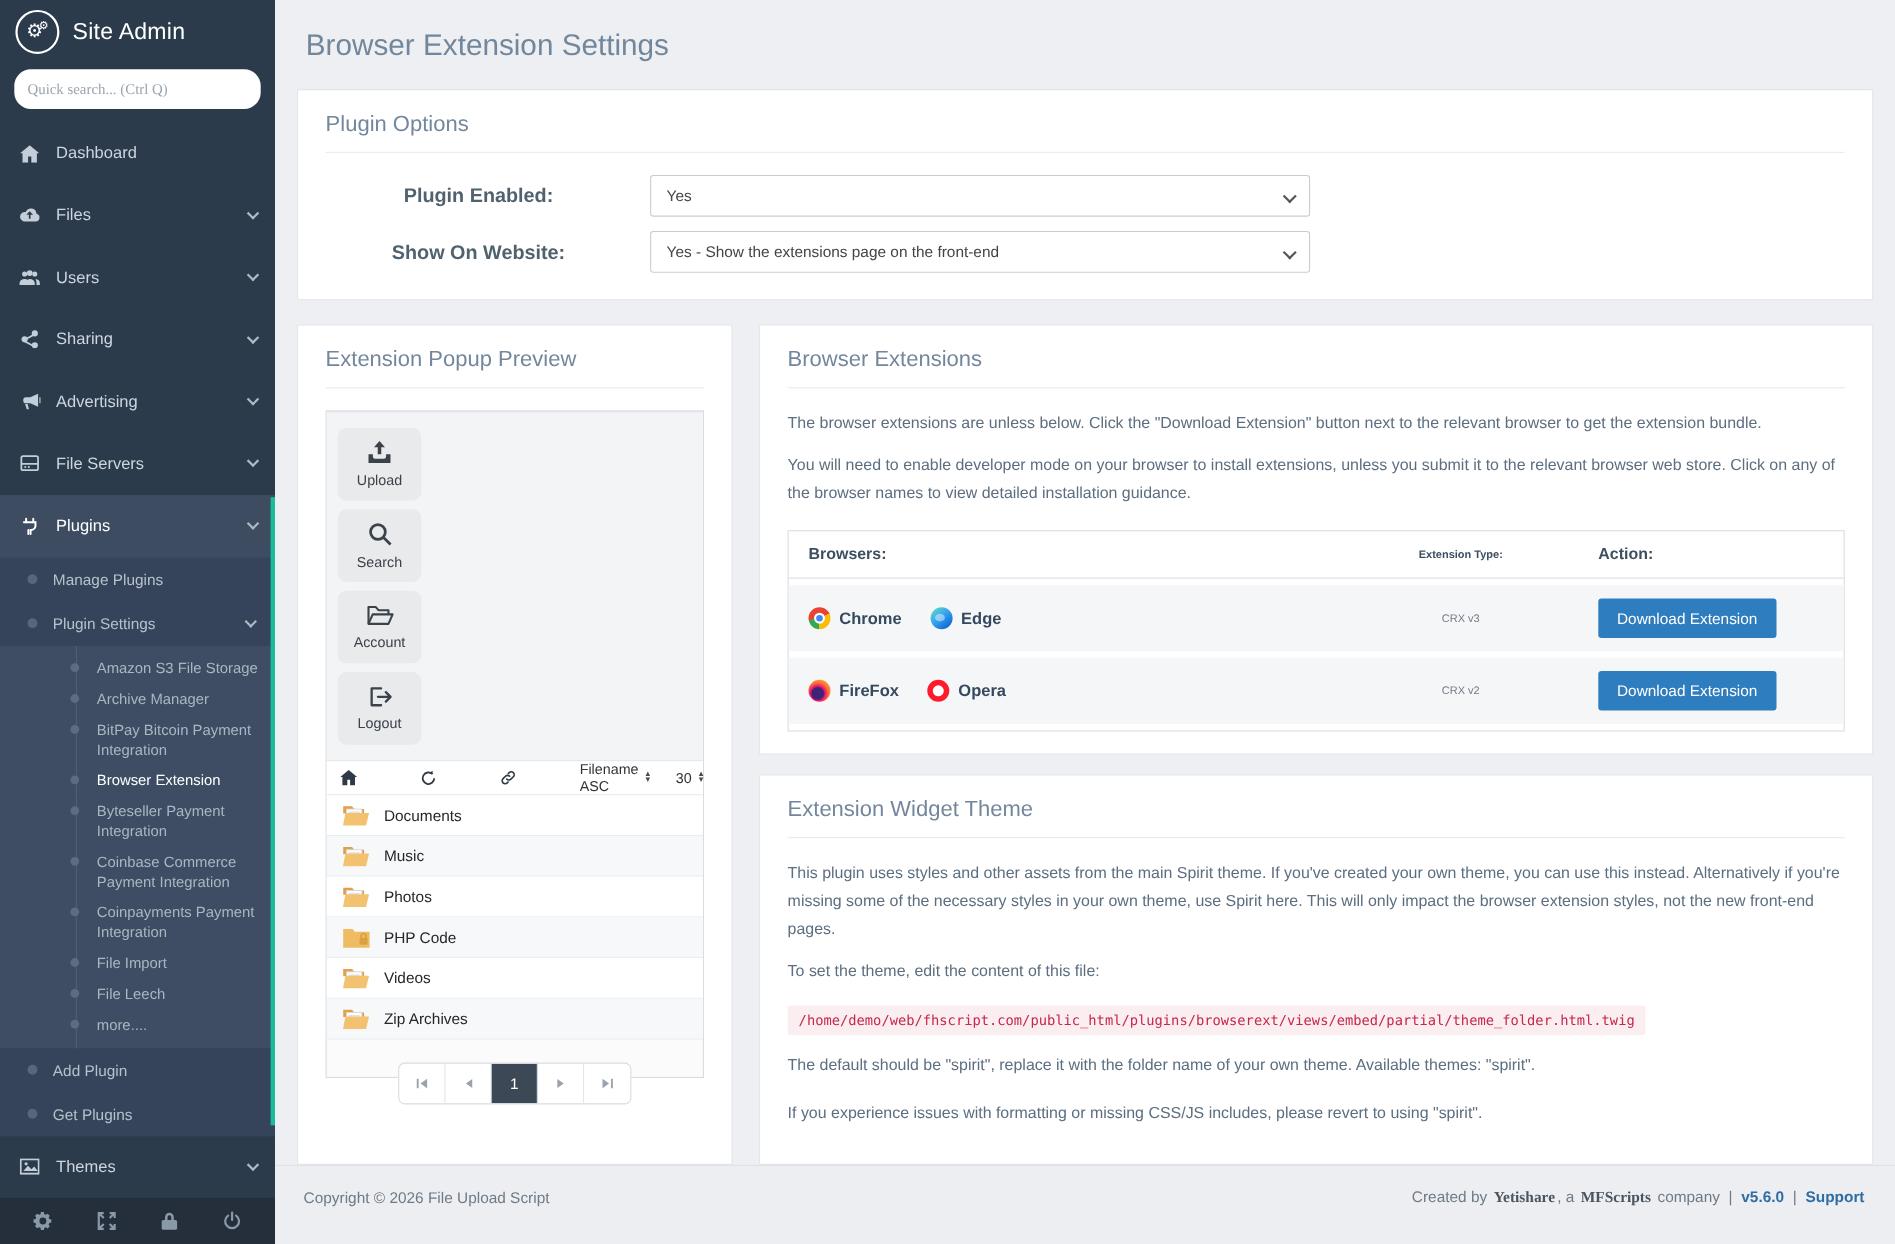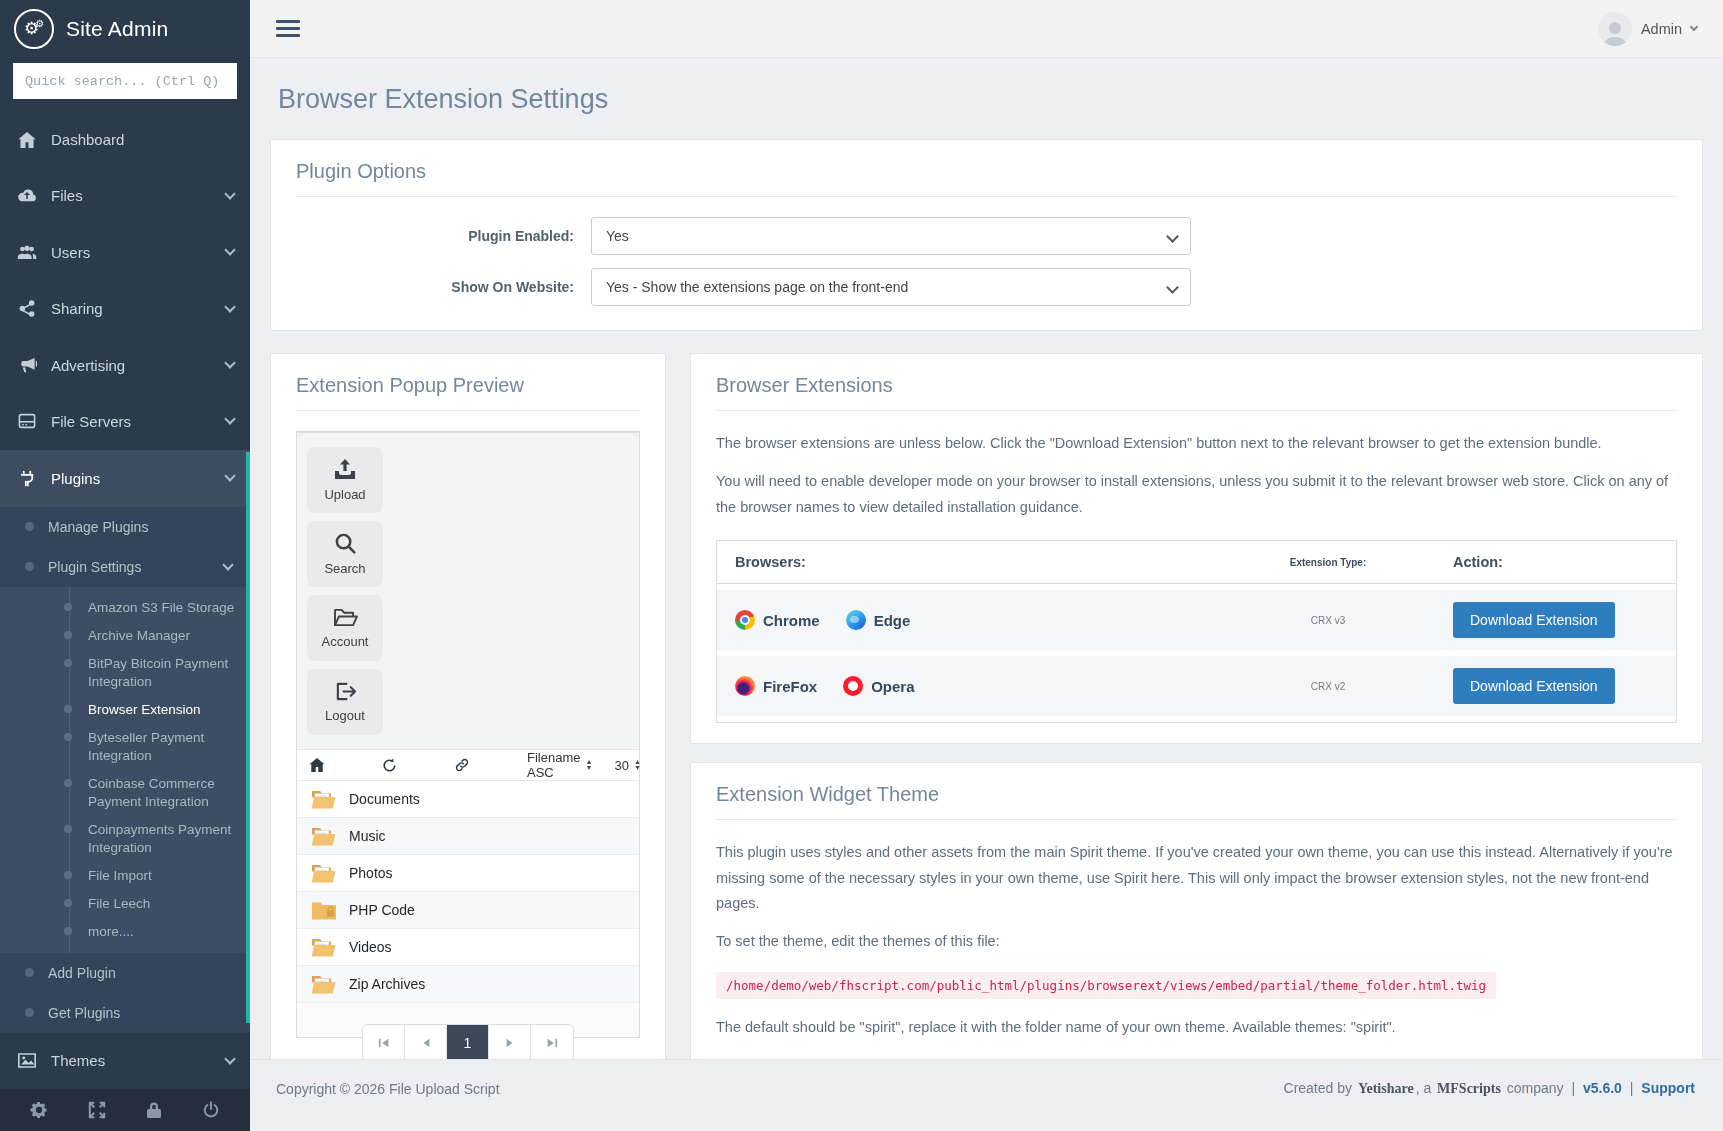--- a/index.html
+++ b/index.html
@@ -8,21 +8,21 @@
   .app { display:flex; width:1723px; height:1131px; }
 
   
   .sidebar { position:relative; width:250px; flex:0 0 250px; background:#2c3b4c; color:#cdd6de; display:flex; flex-direction:column; }
   .brand { height:58px; display:flex; align-items:center; gap:12px; padding:0 14px; }
   .brand-logo { width:40px; height:40px; border:2px solid #fff; border-radius:50%; display:flex; align-items:center; justify-content:center; color:#fff; }
   .brand-logo .g1 { font-size:17px; line-height:1; }
   .brand-logo .g2 { font-size:10px; line-height:1; margin-left:-4px; margin-top:-10px; }
   .brand-title { color:#fff; font-size:21px; font-weight:400; letter-spacing:.2px; }
   .search-wrap { padding:6px 13px 12px; }
-  .search-wrap input { width:100%; height:36px; border:none; border-radius:0; background:#fff; padding:0 12px; font-size:13.5px; color:#ef4444; font-family:Liberation Mono, monospace; outline:none; }
+  .search-wrap input { width:100%; height:36px; border:none; border-radius:15px; background:#fff; padding:0 12px; font-size:13.5px; color:#ef4444; font-family:Liberation Serif, serif; outline:none; }
   .search-wrap input::placeholder { color:#9aa4ad; }
 
   .nav-item { height:57px; display:flex; align-items:center; padding:0 16px; cursor:pointer; font-size:15px; color:#cdd6de; position:relative; }
   .nav-item .ni-icon { width:22px; margin-right:13px; display:flex; justify-content:center; color:#c3ced8; }
   .nav-item svg { display:block; }
   .chev { width:8px; height:8px; border-right:2px solid #aeb9c3; border-bottom:2px solid #aeb9c3; transform:rotate(45deg); margin-left:auto; margin-top:-4px; }
   .nav-item.active-parent { background:#3d4c60; color:#fff; }
 
   .plugins-section { background:#35445a; position:relative; }
   .teal-bar { position:absolute; right:0; top:452px; width:4px; height:571px; background:#19bc9c; z-index:5; }
@@ -54,21 +54,21 @@
 
   .content { flex:1; padding:14px 20px 0; background:#edeff2; overflow:hidden; }
   .page-title { font-size:27px; font-weight:400; color:#73879c; margin:12px 8px 24px; }
 
   .card { background:#fff; border:1px solid #e2e5e9; border-radius:2px; padding:20px 25px; }
   .card-header { font-size:20px; font-weight:400; color:#73879c; padding-bottom:13px; border-bottom:1px solid #e8eaed; margin-bottom:20px; }
 
   
   .form-row { display:flex; align-items:center; margin-bottom:13px; }
   .form-row:last-child { margin-bottom:4px; }
-  .form-label { width:295px; text-align:right; font-size:14px; font-weight:700; color:#51626f; padding-right:17px; }
+  .form-label { width:295px; text-align:center; font-size:18px; font-weight:700; color:#51626f; padding-right:17px; }
   .select { width:600px; height:38px; border:1px solid #c9cdd2; border-radius:3px; background:#fff; display:flex; align-items:center; padding:0 14px; font-size:14px; color:#444; position:relative; cursor:pointer; }
   .select::after { content:""; position:absolute; right:13px; top:14px; width:7px; height:7px; border-right:2px solid #555; border-bottom:2px solid #555; transform:rotate(45deg); }
 
   .row2 { display:flex; gap:24px; margin-top:22px; align-items:stretch; }
   .card-preview { width:396px; flex:0 0 396px; }
   .col-right { flex:1; display:flex; flex-direction:column; gap:18px; min-width:0; }
 
   
   .pv-box { border:1px solid #d9dde1; background:#fbfbfc; height:607px; display:flex; flex-direction:column; }
   .pv-titlebar { height:24px; background:#e7e9eb; border-bottom:1px solid #dcdfe2; }
@@ -288,37 +288,20 @@
               <path d="M6 4.5a7 7 0 108 0"></path>
               <line x1="10" y1="1.5" x2="10" y2="9"></line>
             </svg>
         </span>
       </div>
     </div>
   </aside>
 
   <div class="main">
 
-    <header class="topbar">
-      <div class="hamburger">
-          <span></span>
-          <span></span>
-          <span></span>
-        </div>
-      <div class="user-menu">
-        <span class="avatar">
-          <svg width="30" height="28" viewBox="0 0 30 28">
-              <circle cx="15" cy="10" r="6" fill="#c6cbd1"></circle>
-              <path d="M3 30c0-7 5.4-11 12-11s12 4 12 11z" fill="#c6cbd1"></path>
-            </svg>
-        </span>
-        <span class="user-name">Admin</span>
-        <span class="chev"></span>
-      </div>
-    </header>
 
     <div class="content">
       <h1 class="page-title">Browser Extension Settings</h1>
 
       <section class="card">
         <div class="card-header">Plugin Options</div>
         <div class="form-row">
           <label class="form-label">Plugin Enabled:</label>
           <div class="select">
               <span>Yes</span>
@@ -540,21 +523,21 @@
                 <span class="c-action">
                   <button class="btn-download">Download Extension</button>
                 </span>
               </div>
             </div>
           </section>
 
           <section class="card">
             <div class="card-header">Extension Widget Theme</div>
             <p class="para">This plugin uses styles and other assets from the main Spirit theme. If you've created your own theme, you can use this instead. Alternatively if you're missing some of the necessary styles in your own theme, use Spirit here. This will only impact the browser extension styles, not the new front-end pages.</p>
-            <p class="para">To set the theme, edit the themes of this file:</p>
+            <p class="para">To set the theme, edit the content of this file:</p>
             <code class="code-line">/home/demo/web/fhscript.com/public_html/plugins/browserext/views/embed/partial/theme_folder.html.twig</code>
             <p class="para">The default should be "spirit", replace it with the folder name of your own theme. Available themes: "spirit".</p>
             <p class="para" style="margin-top:18px;">If you experience issues with formatting or missing CSS/JS includes, please revert to using "spirit".</p>
           </section>
 
         </div>
       </div>
 
     </div>
 

